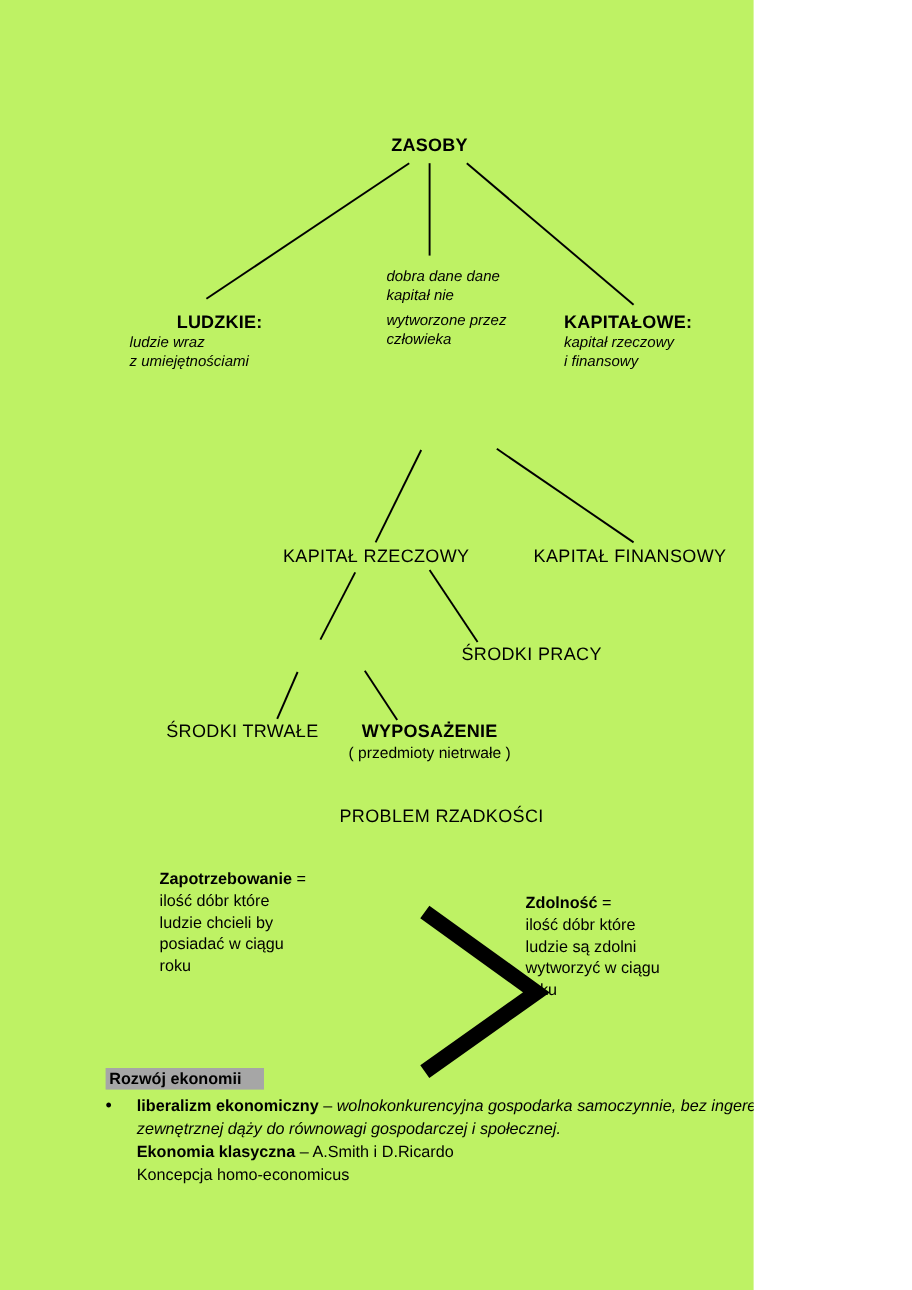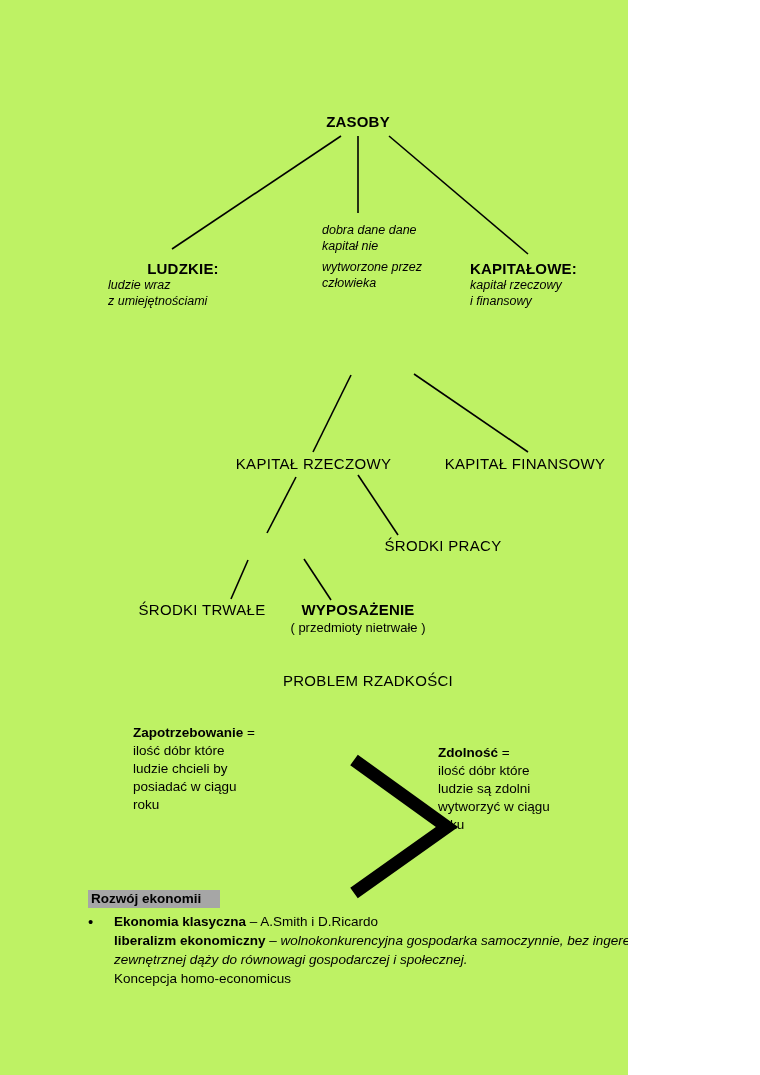--- a/index.html
+++ b/index.html
@@ -179,19 +179,19 @@
     <div>ludzie są zdolni</div>
     <div>wytworzyć w ciągu</div>
     <div>roku</div>
   </div>
 
   <div class="hl-head" style="left:88px; top:890px; background:#a6a6a6;">Rozwój ekonomii</div>
 
   <div class="bullet-wrap" style="left:88px; top:912px; width:620px;">
     <span class="bullet-dot">•</span>
     <div class="bullet-body">
+      <div><b>liberalizm ekonomiczny</b><span> – </span><i>wolnokonkurencyjna gospodarka samoczynnie, bez ingerencji zewnętrznej dąży do równowagi gospodarczej i społecznej.</i></div>
       <div><b>Ekonomia klasyczna</b><span> – A.Smith i D.Ricardo</span></div>
-      <div><b>liberalizm ekonomiczny</b><span> – </span><i>wolnokonkurencyjna gospodarka samoczynnie, bez ingerencji zewnętrznej dąży do równowagi gospodarczej i społecznej.</i></div>
       <div>Koncepcja homo-economicus</div>
     </div>
   </div>
 
 </div>
 
 </body></html>

